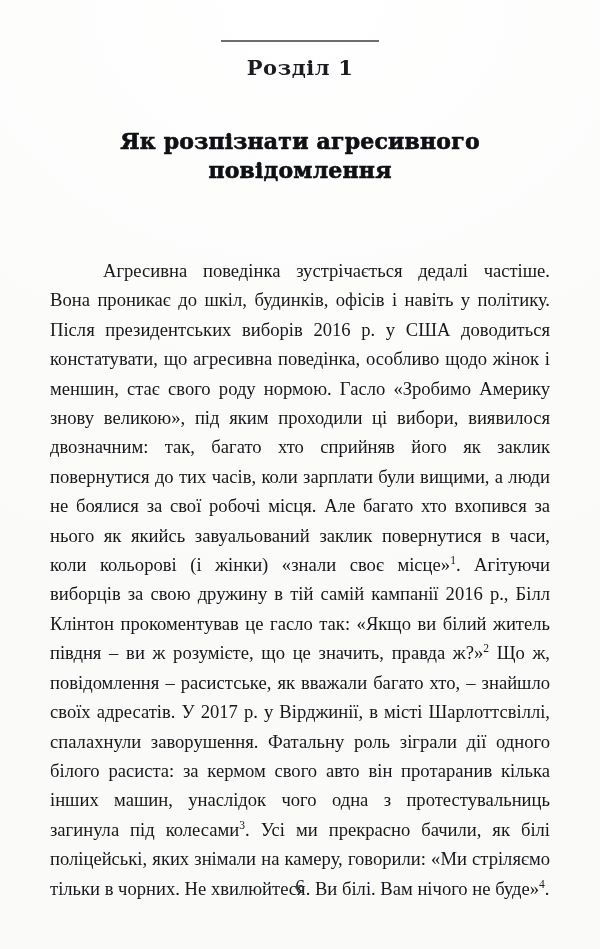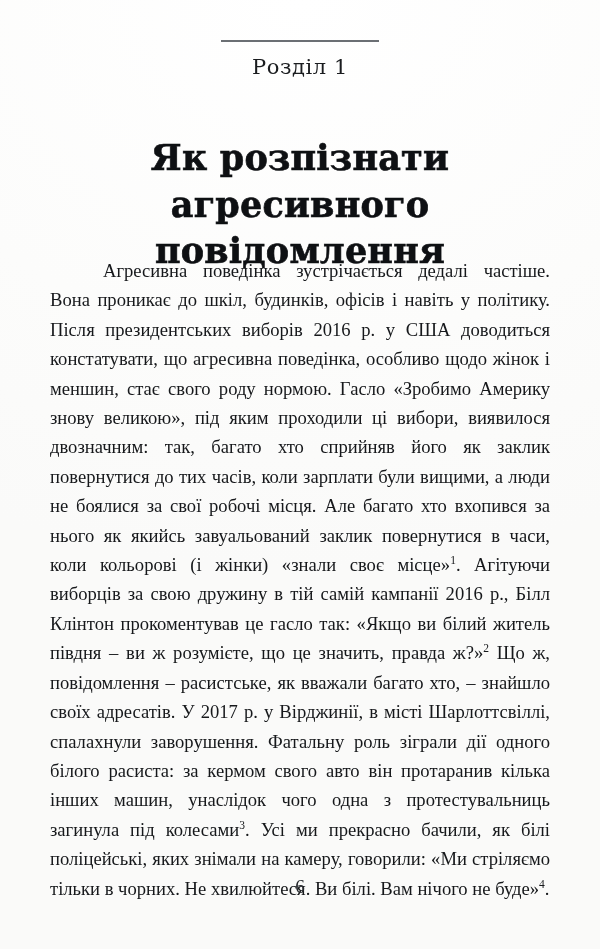--- a/index.html
+++ b/index.html
@@ -44,35 +44,35 @@
   .chapter-rule {
     width: 158px;
     height: 2px;
     margin: 0 auto 14px auto;
     background: #4a4f55;
     opacity: .82;
   }
   .chapter-label {
     font-family: "DejaVu Serif", "Liberation Serif", serif;
     font-size: 21px;
-    font-weight: 400;
+    font-weight: 700;
     letter-spacing: .6px;
     color: #1a1c1f;
     line-height: 1.1;
   }
 
   .chapter-title {
     position: absolute;
     left: 50px;
     top: 112px;
     width: 500px;
     text-align: center;
     font-family: "DejaVu Serif", "Liberation Serif", serif;
     font-weight: 700;
-    font-size: 35px;
+    font-size: 22px;
     line-height: 1.32;
     letter-spacing: .2px;
     color: #0e1013;
     -webkit-text-stroke: 0.62px #0e1013;
   }
 
   
   .body-text {
     position: absolute;
     left: 42px;

